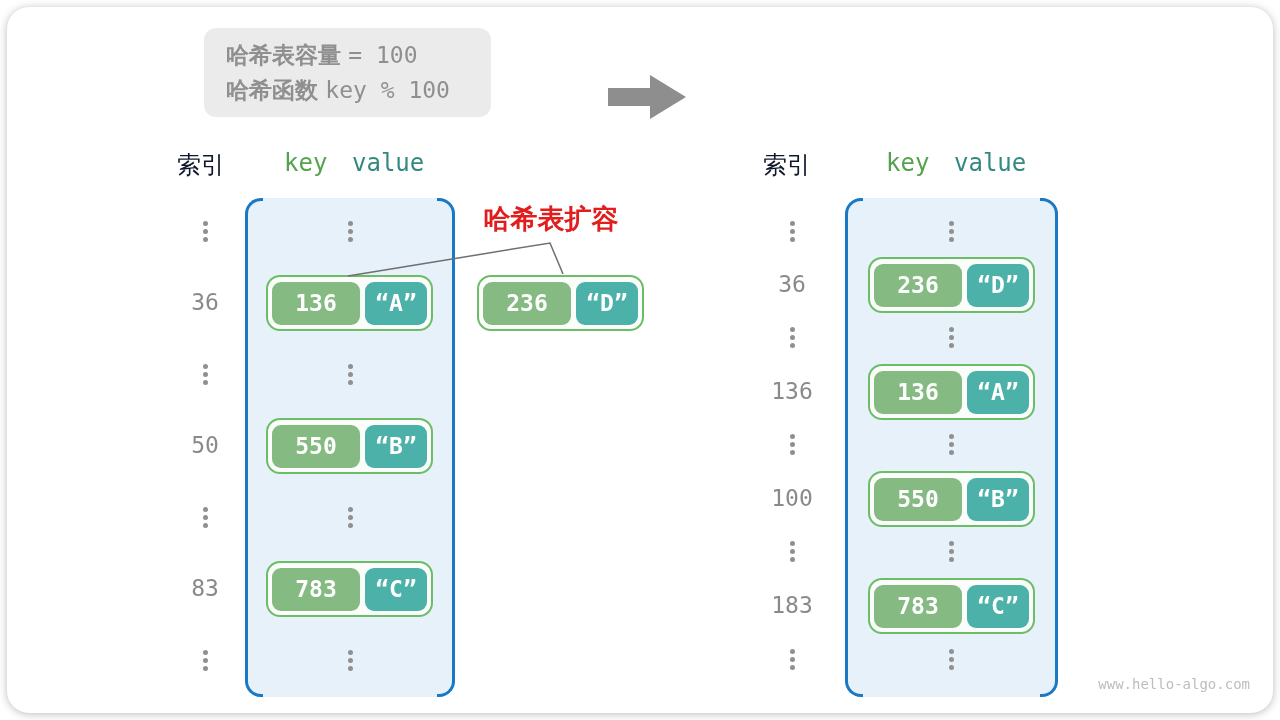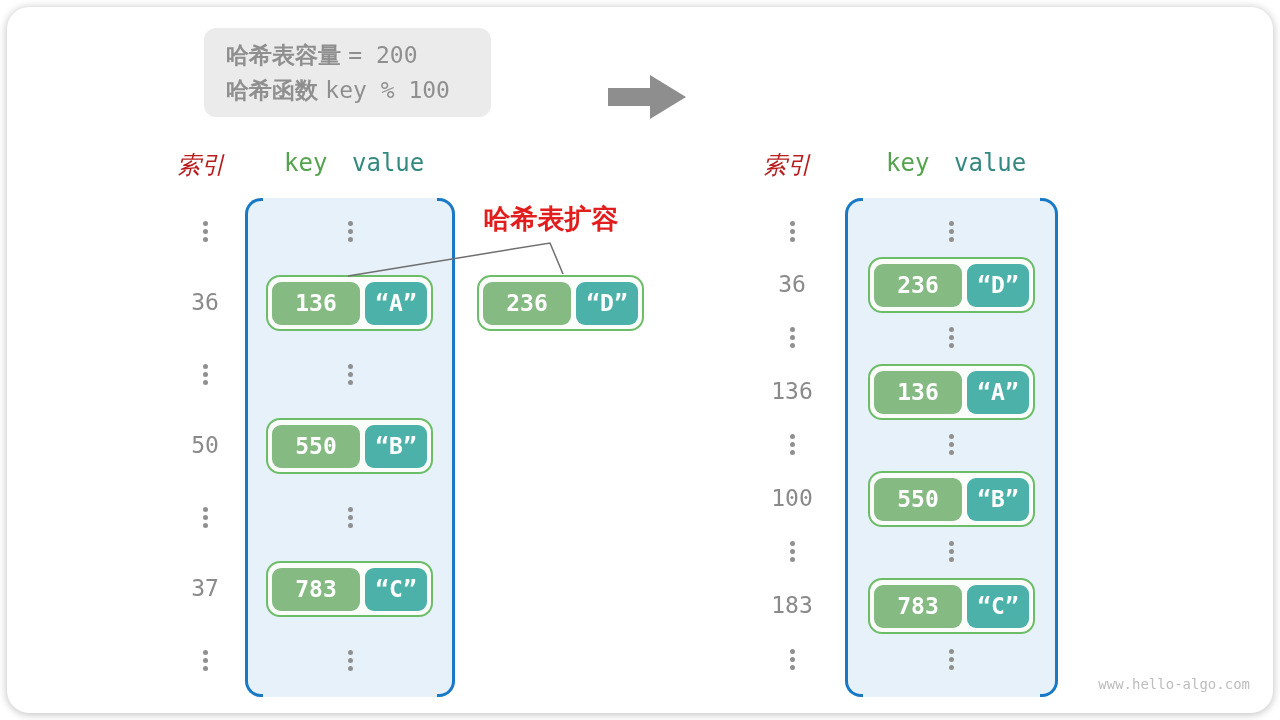--- a/index.html
+++ b/index.html
@@ -13,21 +13,21 @@
   .info{position:absolute;width:287px;height:89px;background:#ebebeb;border-radius:12px;
         color:#8f8f8f;font-size:23px;display:flex;flex-direction:column;justify-content:center;
         gap:3px;padding-left:22px;box-sizing:border-box;line-height:32px;}
   .info .cjk{font-weight:bold;}
   .mono{font-family:"DejaVu Sans Mono",monospace;}
 
   .transform-title{position:absolute;left:505px;top:33px;width:280px;text-align:center;
         font-size:24px;font-weight:bold;color:#161616;}
 
   .hdr{position:absolute;top:149px;font-size:24px;white-space:nowrap;}
-  .hdr-index{color:#b91c1c;font-style:italic;}
+  .hdr-index{color:#0f172a;}
   .hdr-key{color:#55a34e;font-family:"DejaVu Sans Mono",monospace;}
   .hdr-value{color:#33897f;font-family:"DejaVu Sans Mono",monospace;}
 
   
   .htable{position:absolute;background:#e6f1fa;border-radius:16px;}
   .bracket{position:absolute;top:0;bottom:0;width:18px;box-sizing:border-box;
         border:3px solid #1a79c4;}
   .bracket-left{left:0;border-right:none;border-radius:16px 0 0 16px;}
   .bracket-right{right:0;border-left:none;border-radius:0 16px 16px 0;}
 
@@ -53,21 +53,21 @@
   .watermark{position:absolute;left:1070px;top:676px;width:180px;text-align:right;
         font-family:"DejaVu Sans Mono",monospace;font-size:14px;color:#bdbdbd;}
 </style>
 </head>
 <body>
 
 <div class="canvas">
   <div class="card"></div>
 
   <div class="info" style="left:204px;top:28px;">
-    <div><span class="cjk">哈希表容量</span> <span class="mono">= 200</span></div>
+    <div><span class="cjk">哈希表容量</span> <span class="mono">= 100</span></div>
     <div><span class="cjk">哈希函数</span> <span class="mono">key % 100</span></div>
   </div>
 
   <svg class="abs" style="left:608px;top:72px;" width="80" height="50" viewBox="0 0 80 50">
     <polygon points="0,16 42,16 42,3 78,25 42,47 42,34 0,34" fill="#8e8e8e"></polygon>
   </svg>
 
 
   <div class="hdr hdr-index" style="left:177px;">索引</div>
   <div class="hdr hdr-key" style="left:284px;">key</div>
@@ -83,21 +83,21 @@
       <i></i>
       <i></i>
       <i></i>
     </div>
   <div class="idx" style="left:173px;top:432px;">50</div>
   <div class="dots" style="left:200px;top:507px;">
       <i></i>
       <i></i>
       <i></i>
     </div>
-  <div class="idx" style="left:173px;top:575px;">37</div>
+  <div class="idx" style="left:173px;top:575px;">83</div>
   <div class="dots" style="left:200px;top:650px;">
       <i></i>
       <i></i>
       <i></i>
     </div>
 
   <div class="htable" style="left:245px;top:198px;width:210px;height:499px;">
     <div class="bracket bracket-left"></div>
     <div class="bracket bracket-right"></div>
     <div class="dots" style="left:100px;top:23px;">

